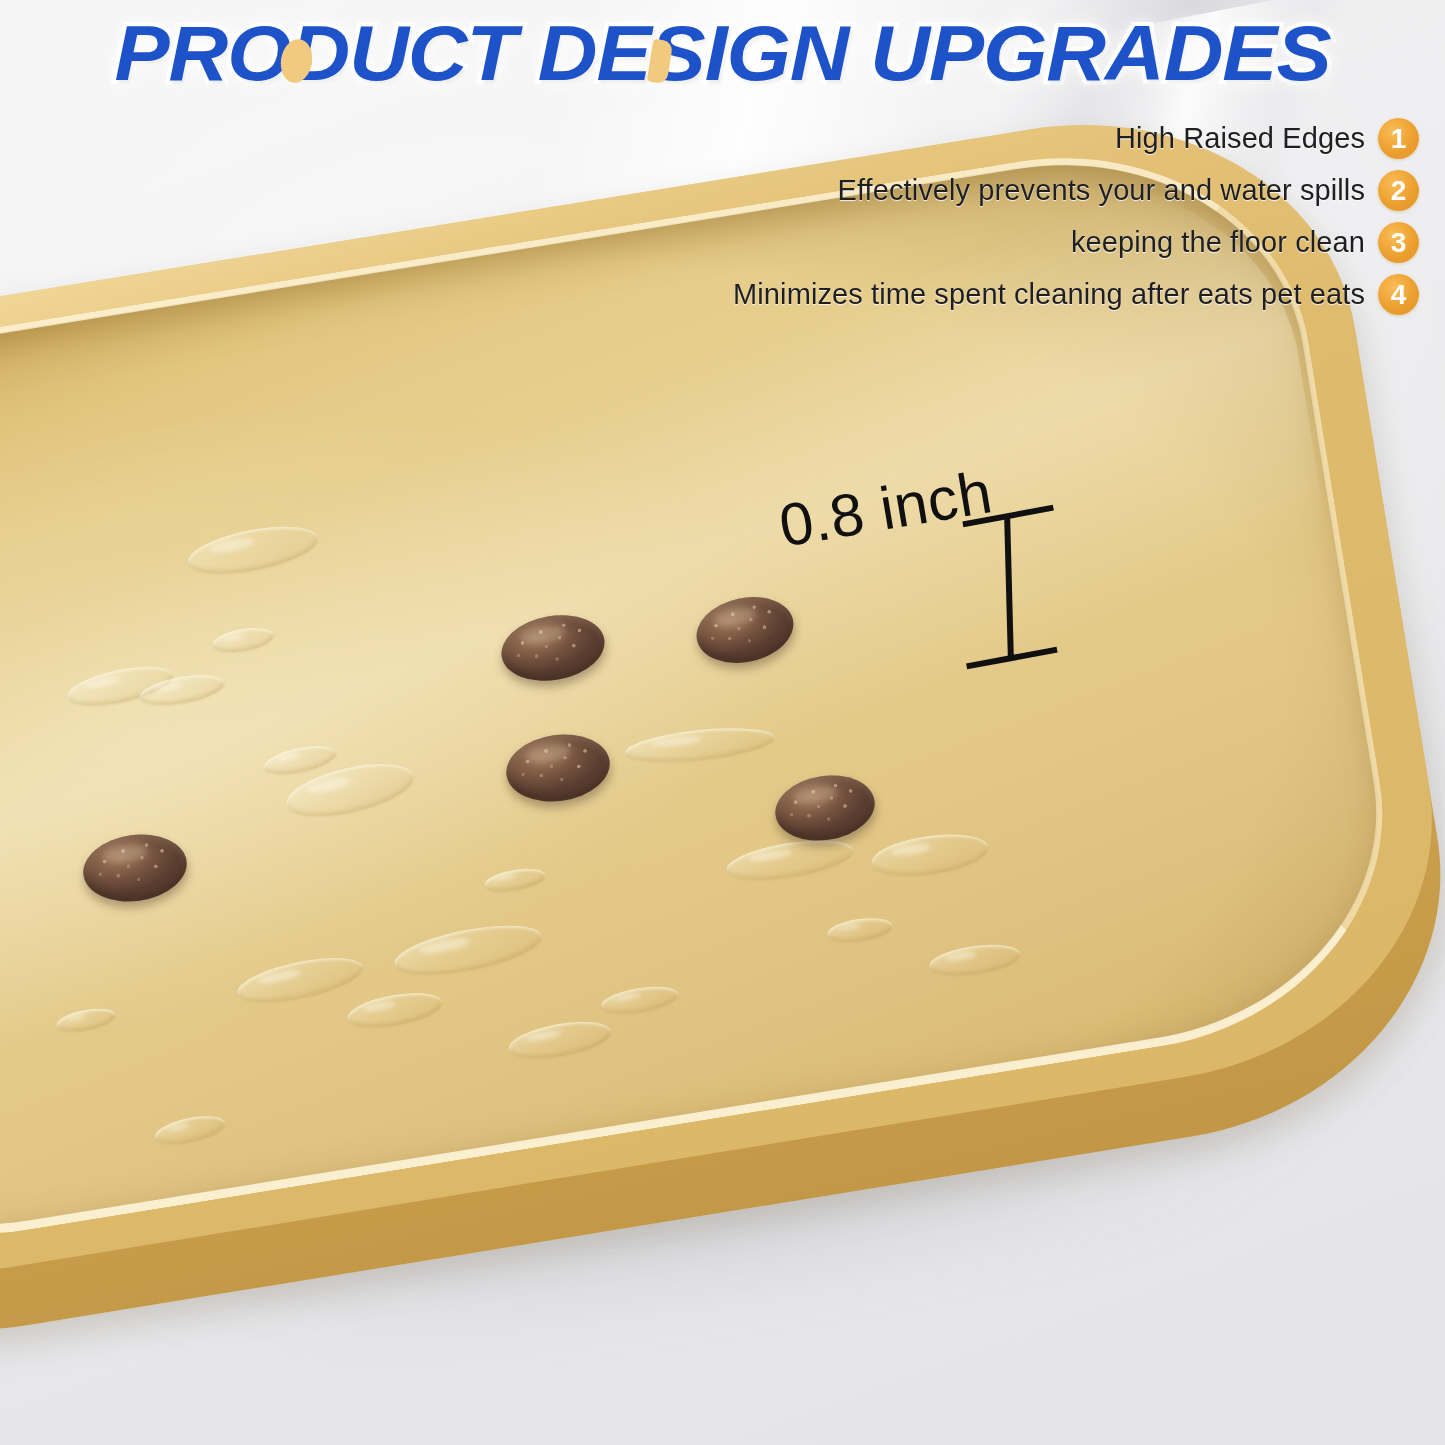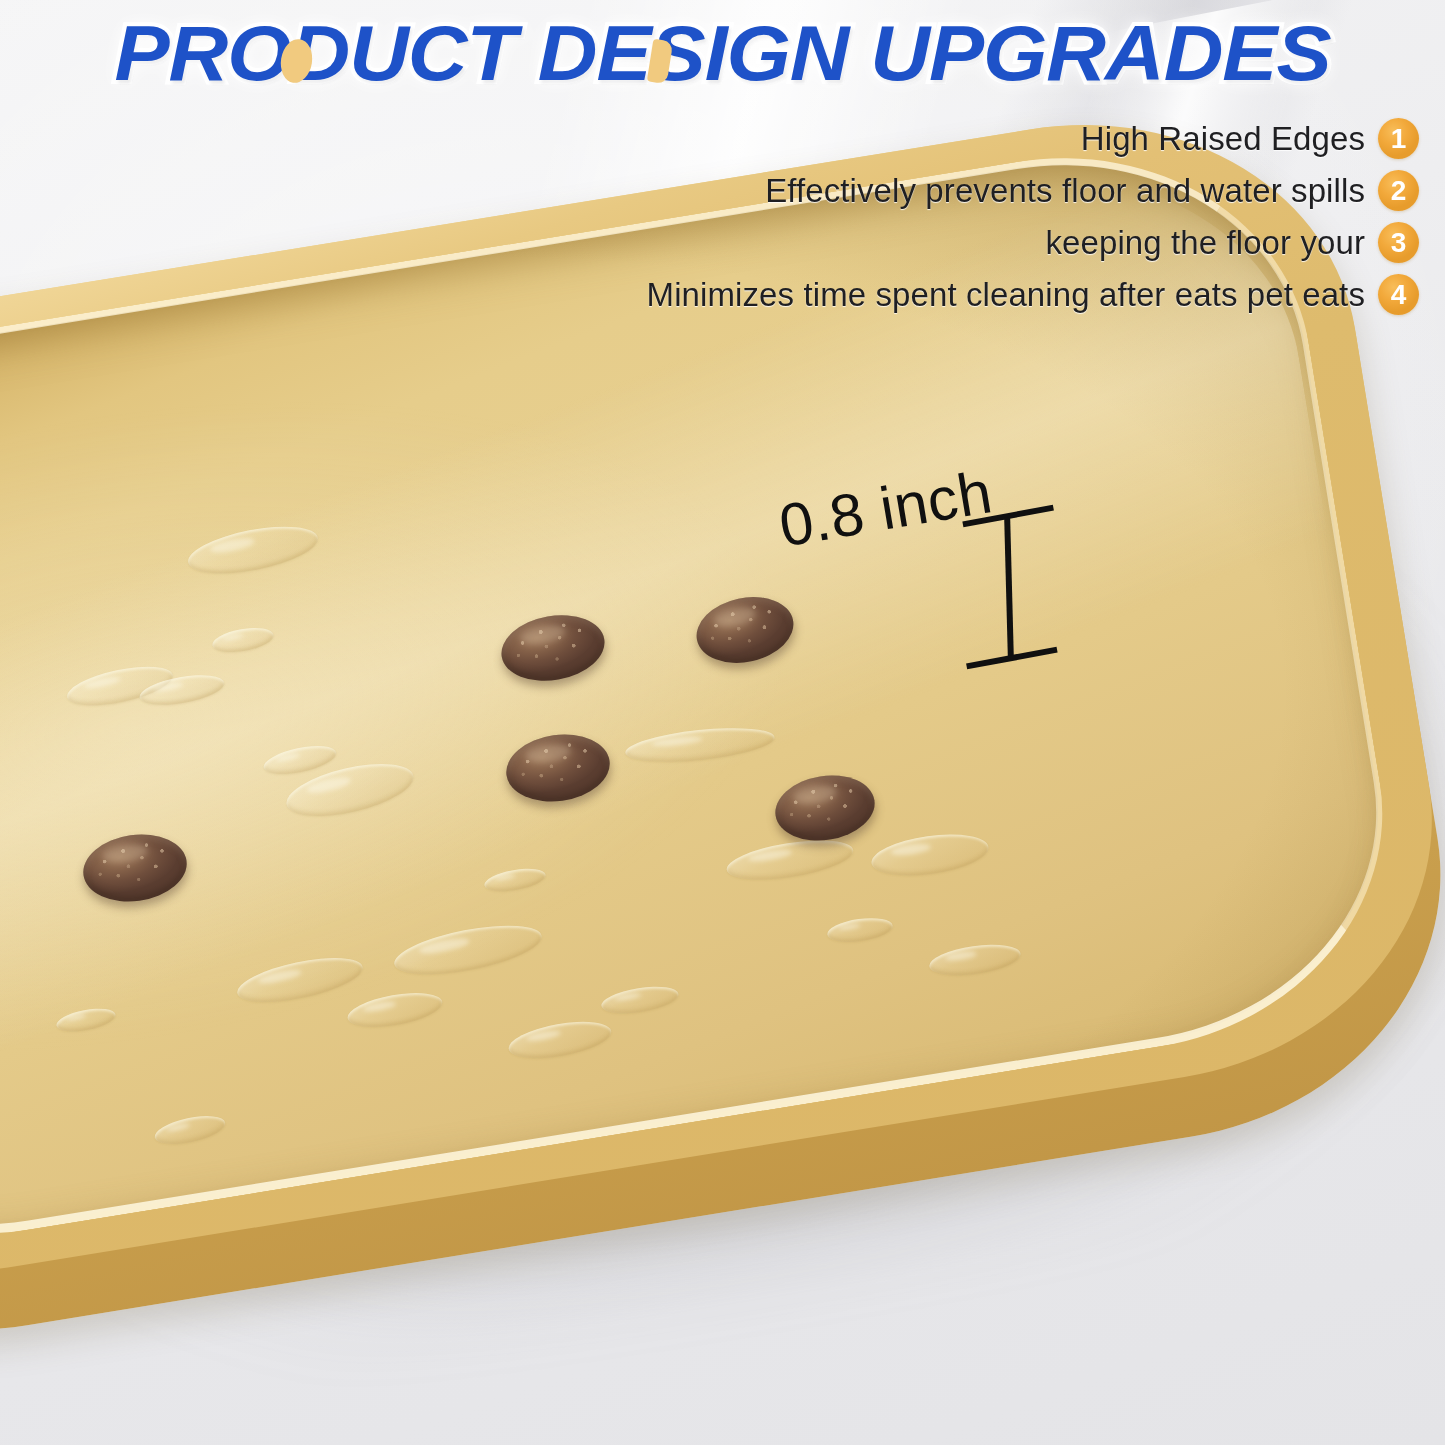--- a/index.html
+++ b/index.html
@@ -281,21 +281,21 @@
     flex-direction: column;
     gap: 11px;
   }
   .bullet-row {
     display: flex;
     align-items: center;
     justify-content: flex-end;
     gap: 13px;
   }
   .bullet-text {
-    font-size: 33px;
+    font-size: 29px;
     color: #1f1f22;
     letter-spacing: 0.1px;
     text-shadow: 0 1px 1px rgba(255,255,255,0.85);
     white-space: nowrap;
   }
   .bullet-badge {
     flex: none;
     width: 41px;
     height: 41px;
     border-radius: 50%;
@@ -425,26 +425,26 @@
   <div class="title-gold-d"></div>
 
   <div class="bullets">
 
     <div class="bullet-row">
       <span class="bullet-text">High Raised Edges</span>
       <span class="bullet-badge">1</span>
     </div>
 
     <div class="bullet-row">
-      <span class="bullet-text">Effectively prevents floor and water spills</span>
+      <span class="bullet-text">Effectively prevents your and water spills</span>
       <span class="bullet-badge">2</span>
     </div>
 
     <div class="bullet-row">
-      <span class="bullet-text">keeping the floor your</span>
+      <span class="bullet-text">keeping the floor clean</span>
       <span class="bullet-badge">3</span>
     </div>
 
     <div class="bullet-row">
       <span class="bullet-text">Minimizes time spent cleaning after eats pet eats</span>
       <span class="bullet-badge">4</span>
     </div>
 
   </div>
 

